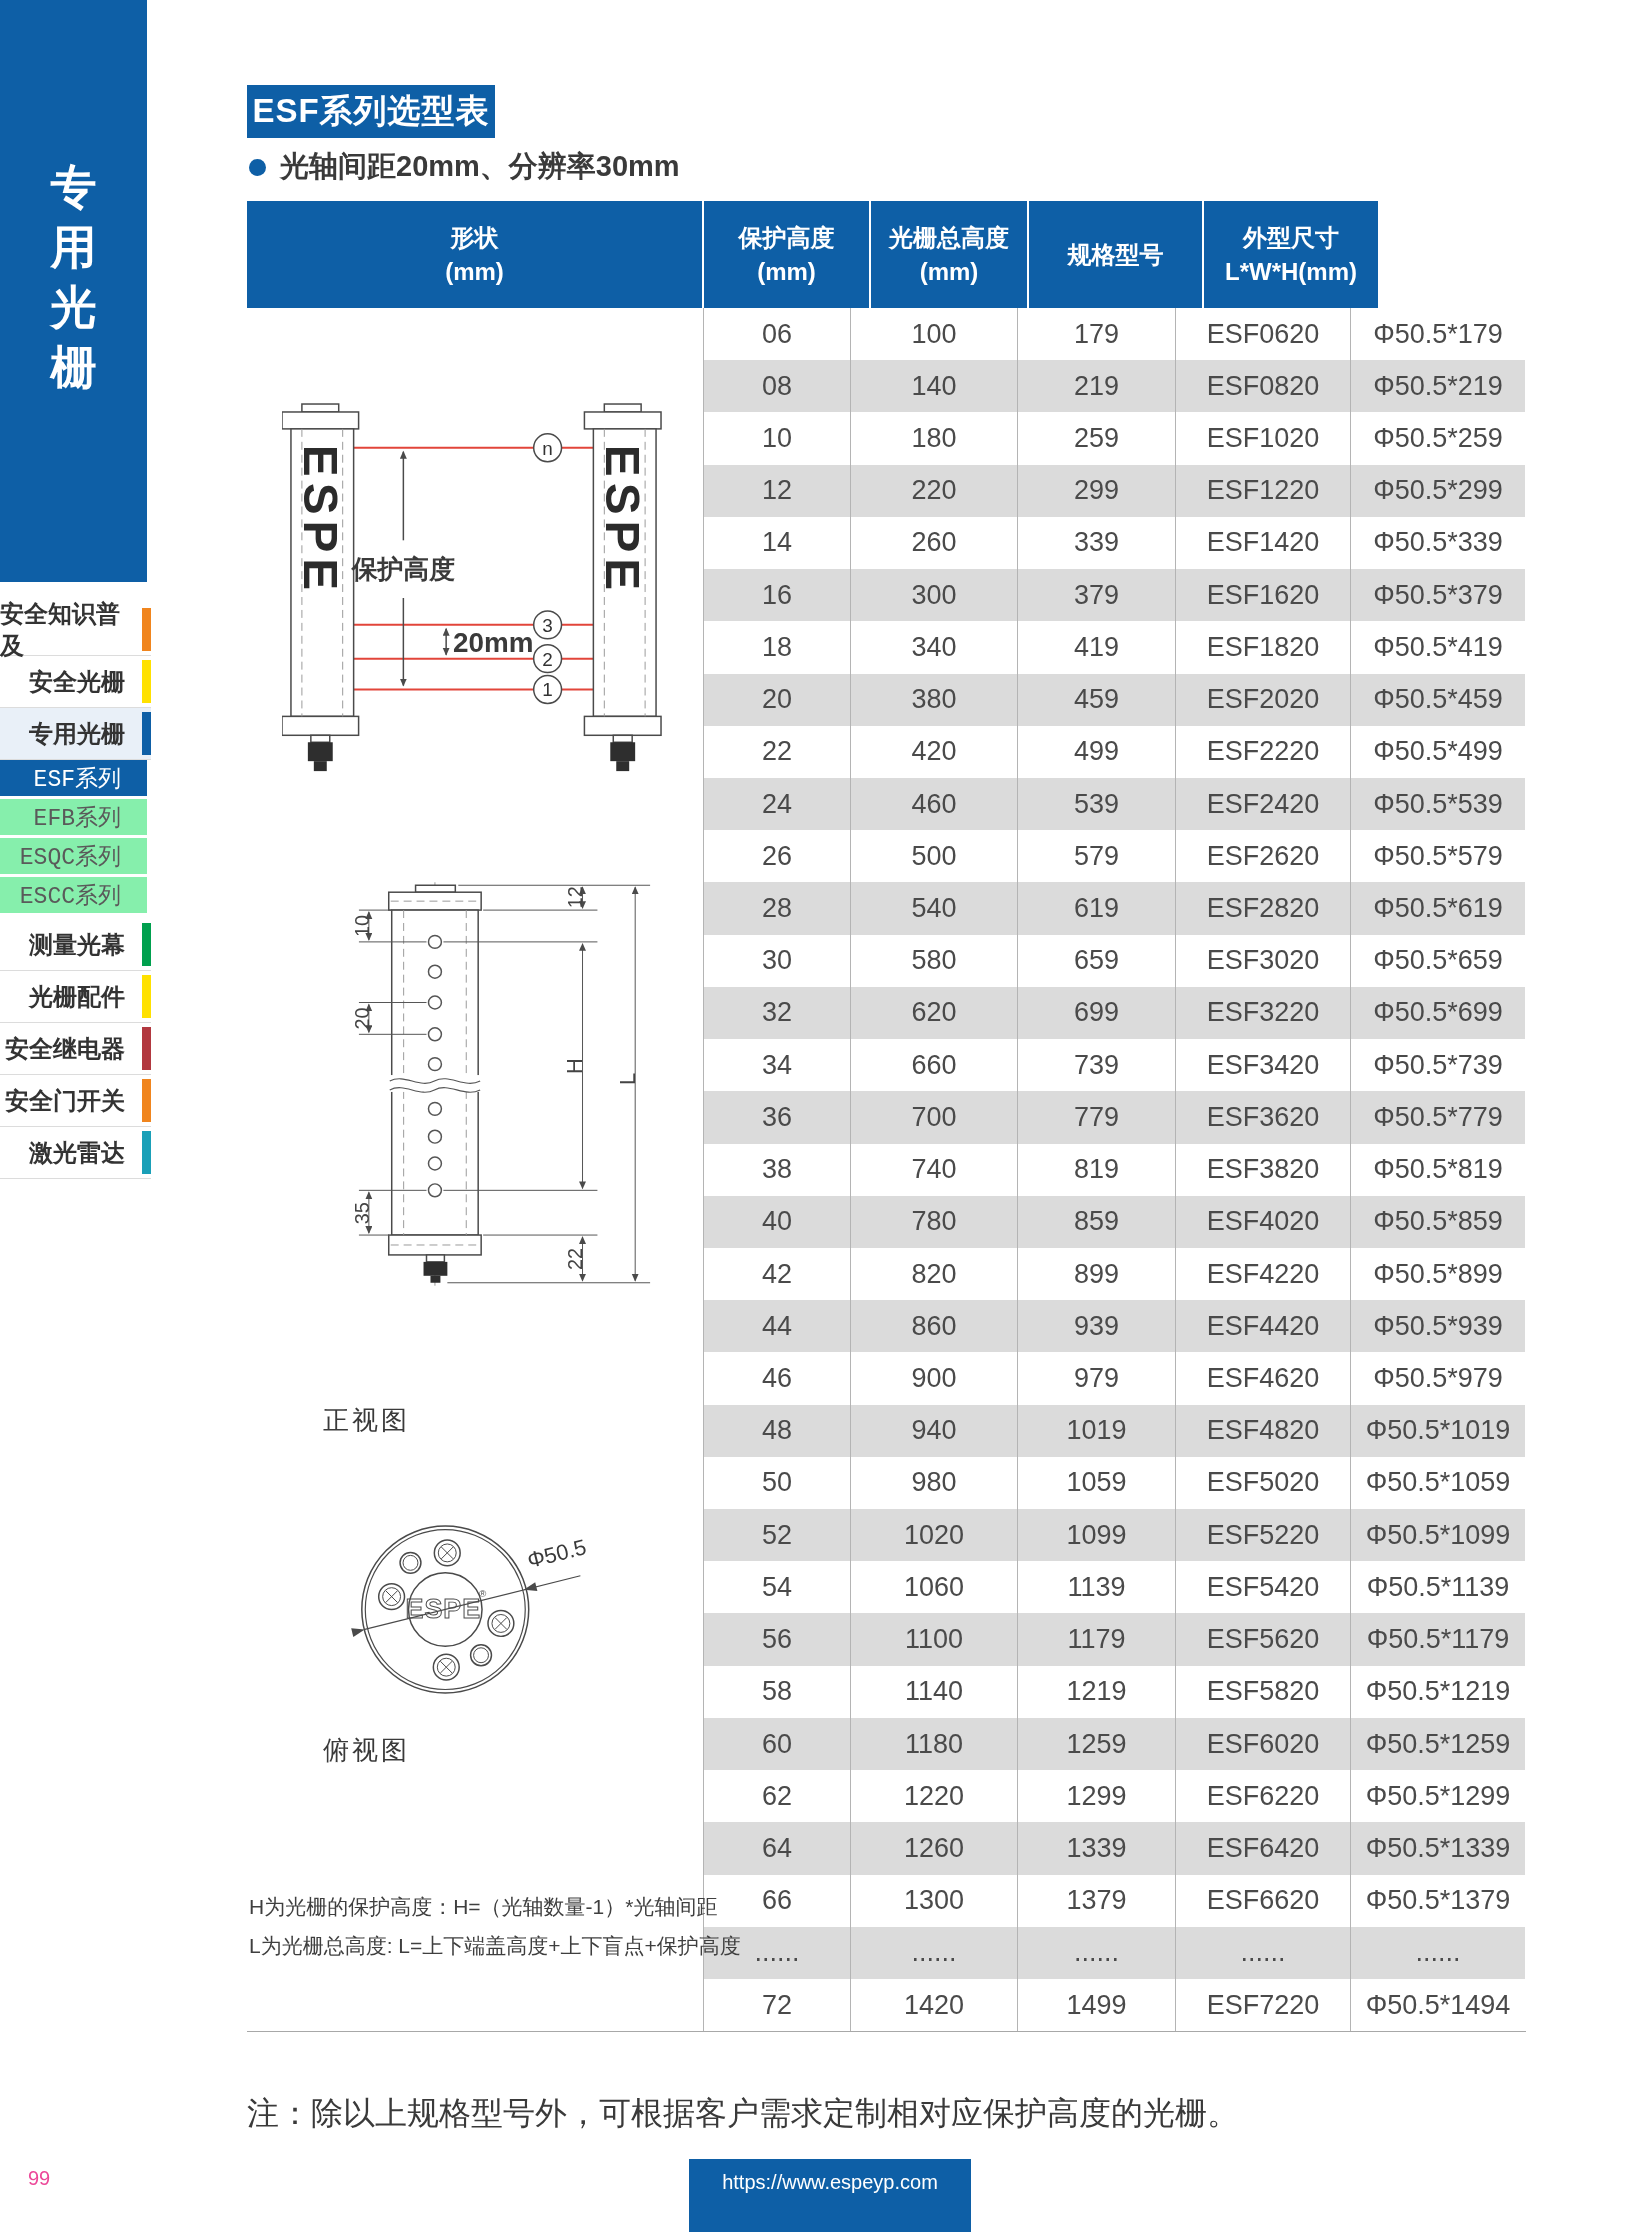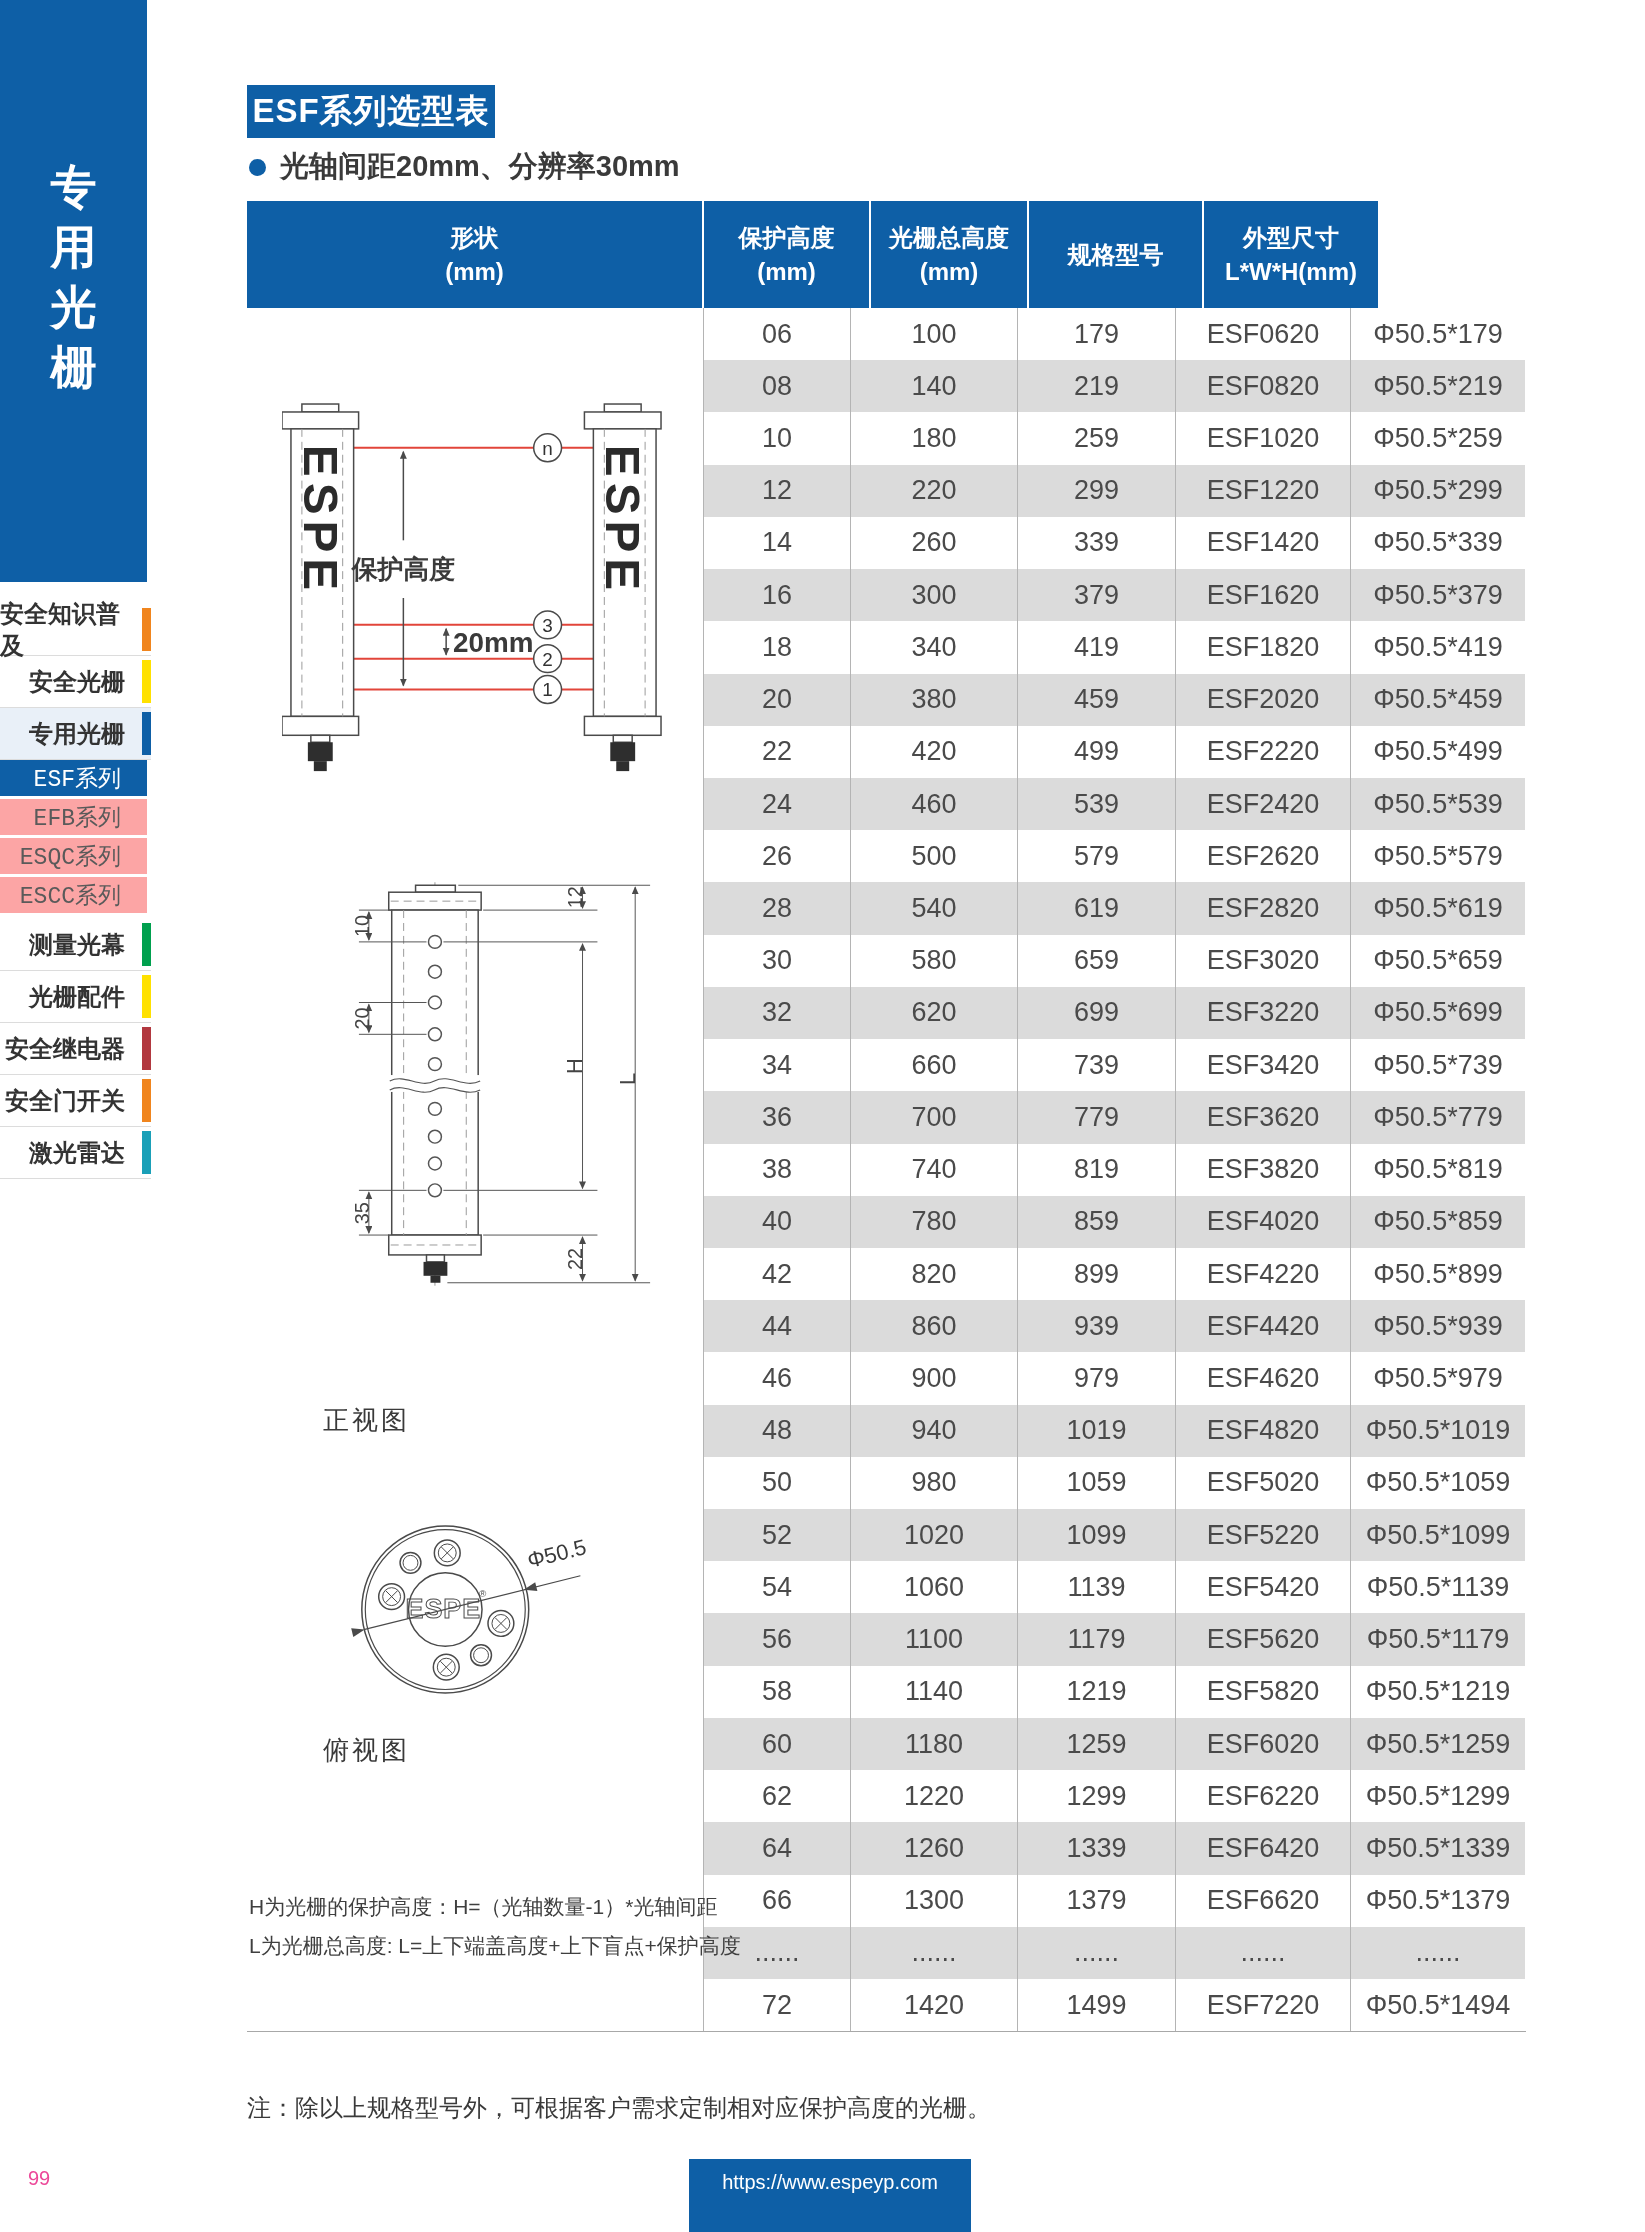--- a/index.html
+++ b/index.html
@@ -10,21 +10,21 @@
   .side-blue { position:absolute; left:0; top:0; width:147px; height:582px; background:var(--blue); }
   .vtitle { position:absolute; left:0; top:157px; width:147px; text-align:center;
             color:#fff; font-size:46px; font-weight:bold; line-height:60px; }
   .menu { position:absolute; left:0; top:604px; width:151px;font-family:Liberation Mono, monospace; }
   .menu-item { position:relative; display:flex; align-items:center; justify-content:flex-end; cursor:pointer; }
   .menu-item.main { height:52px; padding-right:26px; font-size:24px; font-weight:bold; color:#333;
                     border-bottom:1px solid #dcdcdc; }
   .menu-item.main.active { background:#E9F0F8; }
   .menu-item .accent { position:absolute; right:0; top:4px; bottom:4px; width:9px; }
   .menu-item.sub { height:36px; width:147px; margin-bottom:3px; padding-right:26px;
-                   background:#fca5a5; font-size:23px; color:#5a5a5a; }
+                   background:#86efac; font-size:23px; color:#5a5a5a; }
   .menu-item.sub.active { background:var(--blue); color:#fff; }
   .menu-item.gap-top { margin-top:6px; }
 
   
   .title-box { position:absolute; left:247px; top:85px; width:248px; height:53px; background:var(--blue);
                color:#fff; font-size:33px; font-weight:bold; display:flex; align-items:center;
                justify-content:center; letter-spacing:1px; }
   .bullet-row { position:absolute; left:249px; top:147px; display:flex; align-items:center;
                 font-size:29px; font-weight:600; color:#3a3a3a; }
   .bullet-row .dot { width:17px; height:17px; border-radius:50%; background:var(--blue); margin-right:14px; }
@@ -45,21 +45,21 @@
 
   
   .svg-beam  { position:absolute; left:35px;  top:95px;  width:383px; height:393px; }
   .svg-front { position:absolute; left:100px; top:572px; width:318px; height:408px; }
   .svg-top   { position:absolute; left:85px;  top:1209px; width:308px; height:199px; }
   .diag-label { position:absolute; left:0; width:239px; text-align:center; font-size:26px;
                 color:#3a3a3a; letter-spacing:3px; }
   .formula { position:absolute; left:2px; white-space:nowrap; font-size:21px; color:#3f3f3f; }
 
   
-  .note { position:absolute; left:247px; top:2092px; font-size:24px; color:#3a3a3a; }
+  .note { position:absolute; left:247px; top:2092px; font-size:32px; color:#3a3a3a; }
   .page-num { position:absolute; left:28px; top:2167px; font-size:20px; color:#ec4899; }
   .url-box { position:absolute; left:689px; top:2159px; width:282px; height:74px; background:var(--blue);
              color:#fff; font-size:20px; text-align:center; padding-top:12px; cursor:pointer; }
   :root { --blue:#0E5FA6; }
   svg text { font-family:"Liberation Sans","DejaVu Sans",sans-serif; }
 </style>
 </head>
 <body>
 
 <div class="page">

